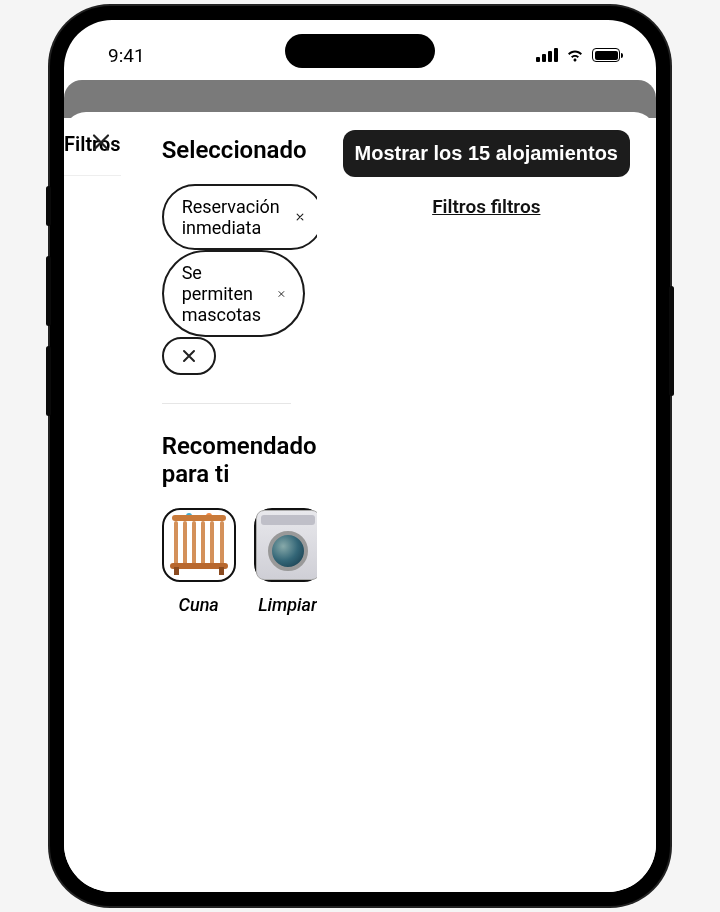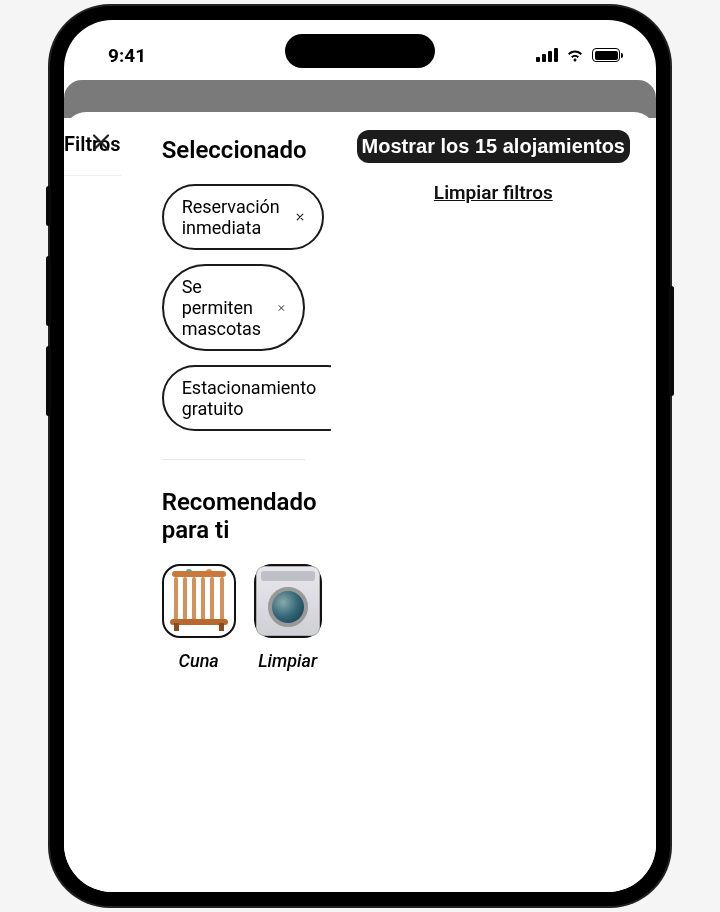--- a/index.html
+++ b/index.html
@@ -48,21 +48,21 @@
     background: #000;
     border-radius: 20px;
     z-index: 10;
   }
   .status-bar {
     height: 54px;
     display: flex;
     align-items: center;
     justify-content: space-between;
     padding: 16px 36px 0 44px;
-    font-weight: 700;
+    font-weight: 400;
     font-size: 19px;
   }
   .status-right {
     display: flex;
     align-items: center;
     gap: 7px;
   }
   .signal-bars {
     display: flex;
     align-items: flex-end;
@@ -137,21 +137,20 @@
     overflow: hidden;
   }
   .section-title {
     font-size: 24px;
     font-weight: 600;
     margin-bottom: 20px;
   }
   .chips {
     display: flex;
     flex-wrap: wrap;
-    gap: 14px;
     margin-bottom: 28px;
     justify-content: space-between;
   }
   .chip {
     display: inline-flex;
     align-items: center;
     gap: 10px;
     border: 2px solid #1a1a1a;
     border-radius: 999px;
     padding: 10px 18px;
@@ -193,21 +192,21 @@
   .rec-label { font-size: 18px; font-weight: 500; }
   .footer {
     padding: 18px 26px 10px 26px;
   }
   .primary-btn {
     width: 100%;
     background: #1c1c1c;
     color: #fff;
     border: none;
     border-radius: 12px;
-    padding: 5px;
+    padding: 12px;
     font-size: 20px;
     font-weight: 600;
     cursor: pointer;
   }
   .clear-link {
     display: block;
     text-align: center;
     margin-top: 18px;
     font-size: 19px;
     font-weight: 600;
@@ -357,21 +356,20 @@
                 <path d="M2 2 L12 12 M12 2 L2 12" stroke="#222" stroke-width="2" stroke-linecap="round"></path>
               </svg>
           </div>
           <div class="chip">
             <span>Se permiten mascotas</span>
             <svg class="chip-x" viewBox="0 0 14 14">
                 <path d="M2 2 L12 12 M12 2 L2 12" stroke="#222" stroke-width="2" stroke-linecap="round"></path>
               </svg>
           </div>
           <div class="chip">
-            <span>Estacionamiento gratuito</span>
             <svg class="chip-x" viewBox="0 0 14 14">
                 <path d="M2 2 L12 12 M12 2 L2 12" stroke="#222" stroke-width="2" stroke-linecap="round"></path>
               </svg>
           </div>
         </div>
 
         <hr class="divider">
 
         <div class="section-title">Recomendado para ti</div>
 
@@ -416,17 +414,17 @@
                   </div>
               </div>
             </div>
             <div class="rec-label">Filtros</div>
           </div>
         </div>
       </div>
 
       <div class="footer">
         <button class="primary-btn">Mostrar los 15 alojamientos</button>
-        <a class="clear-link">Limpiar filtros</a>
+        <a class="clear-link">Filtros filtros</a>
       </div>
     </div>
   </div>
 </div>
 
 </body></html>

